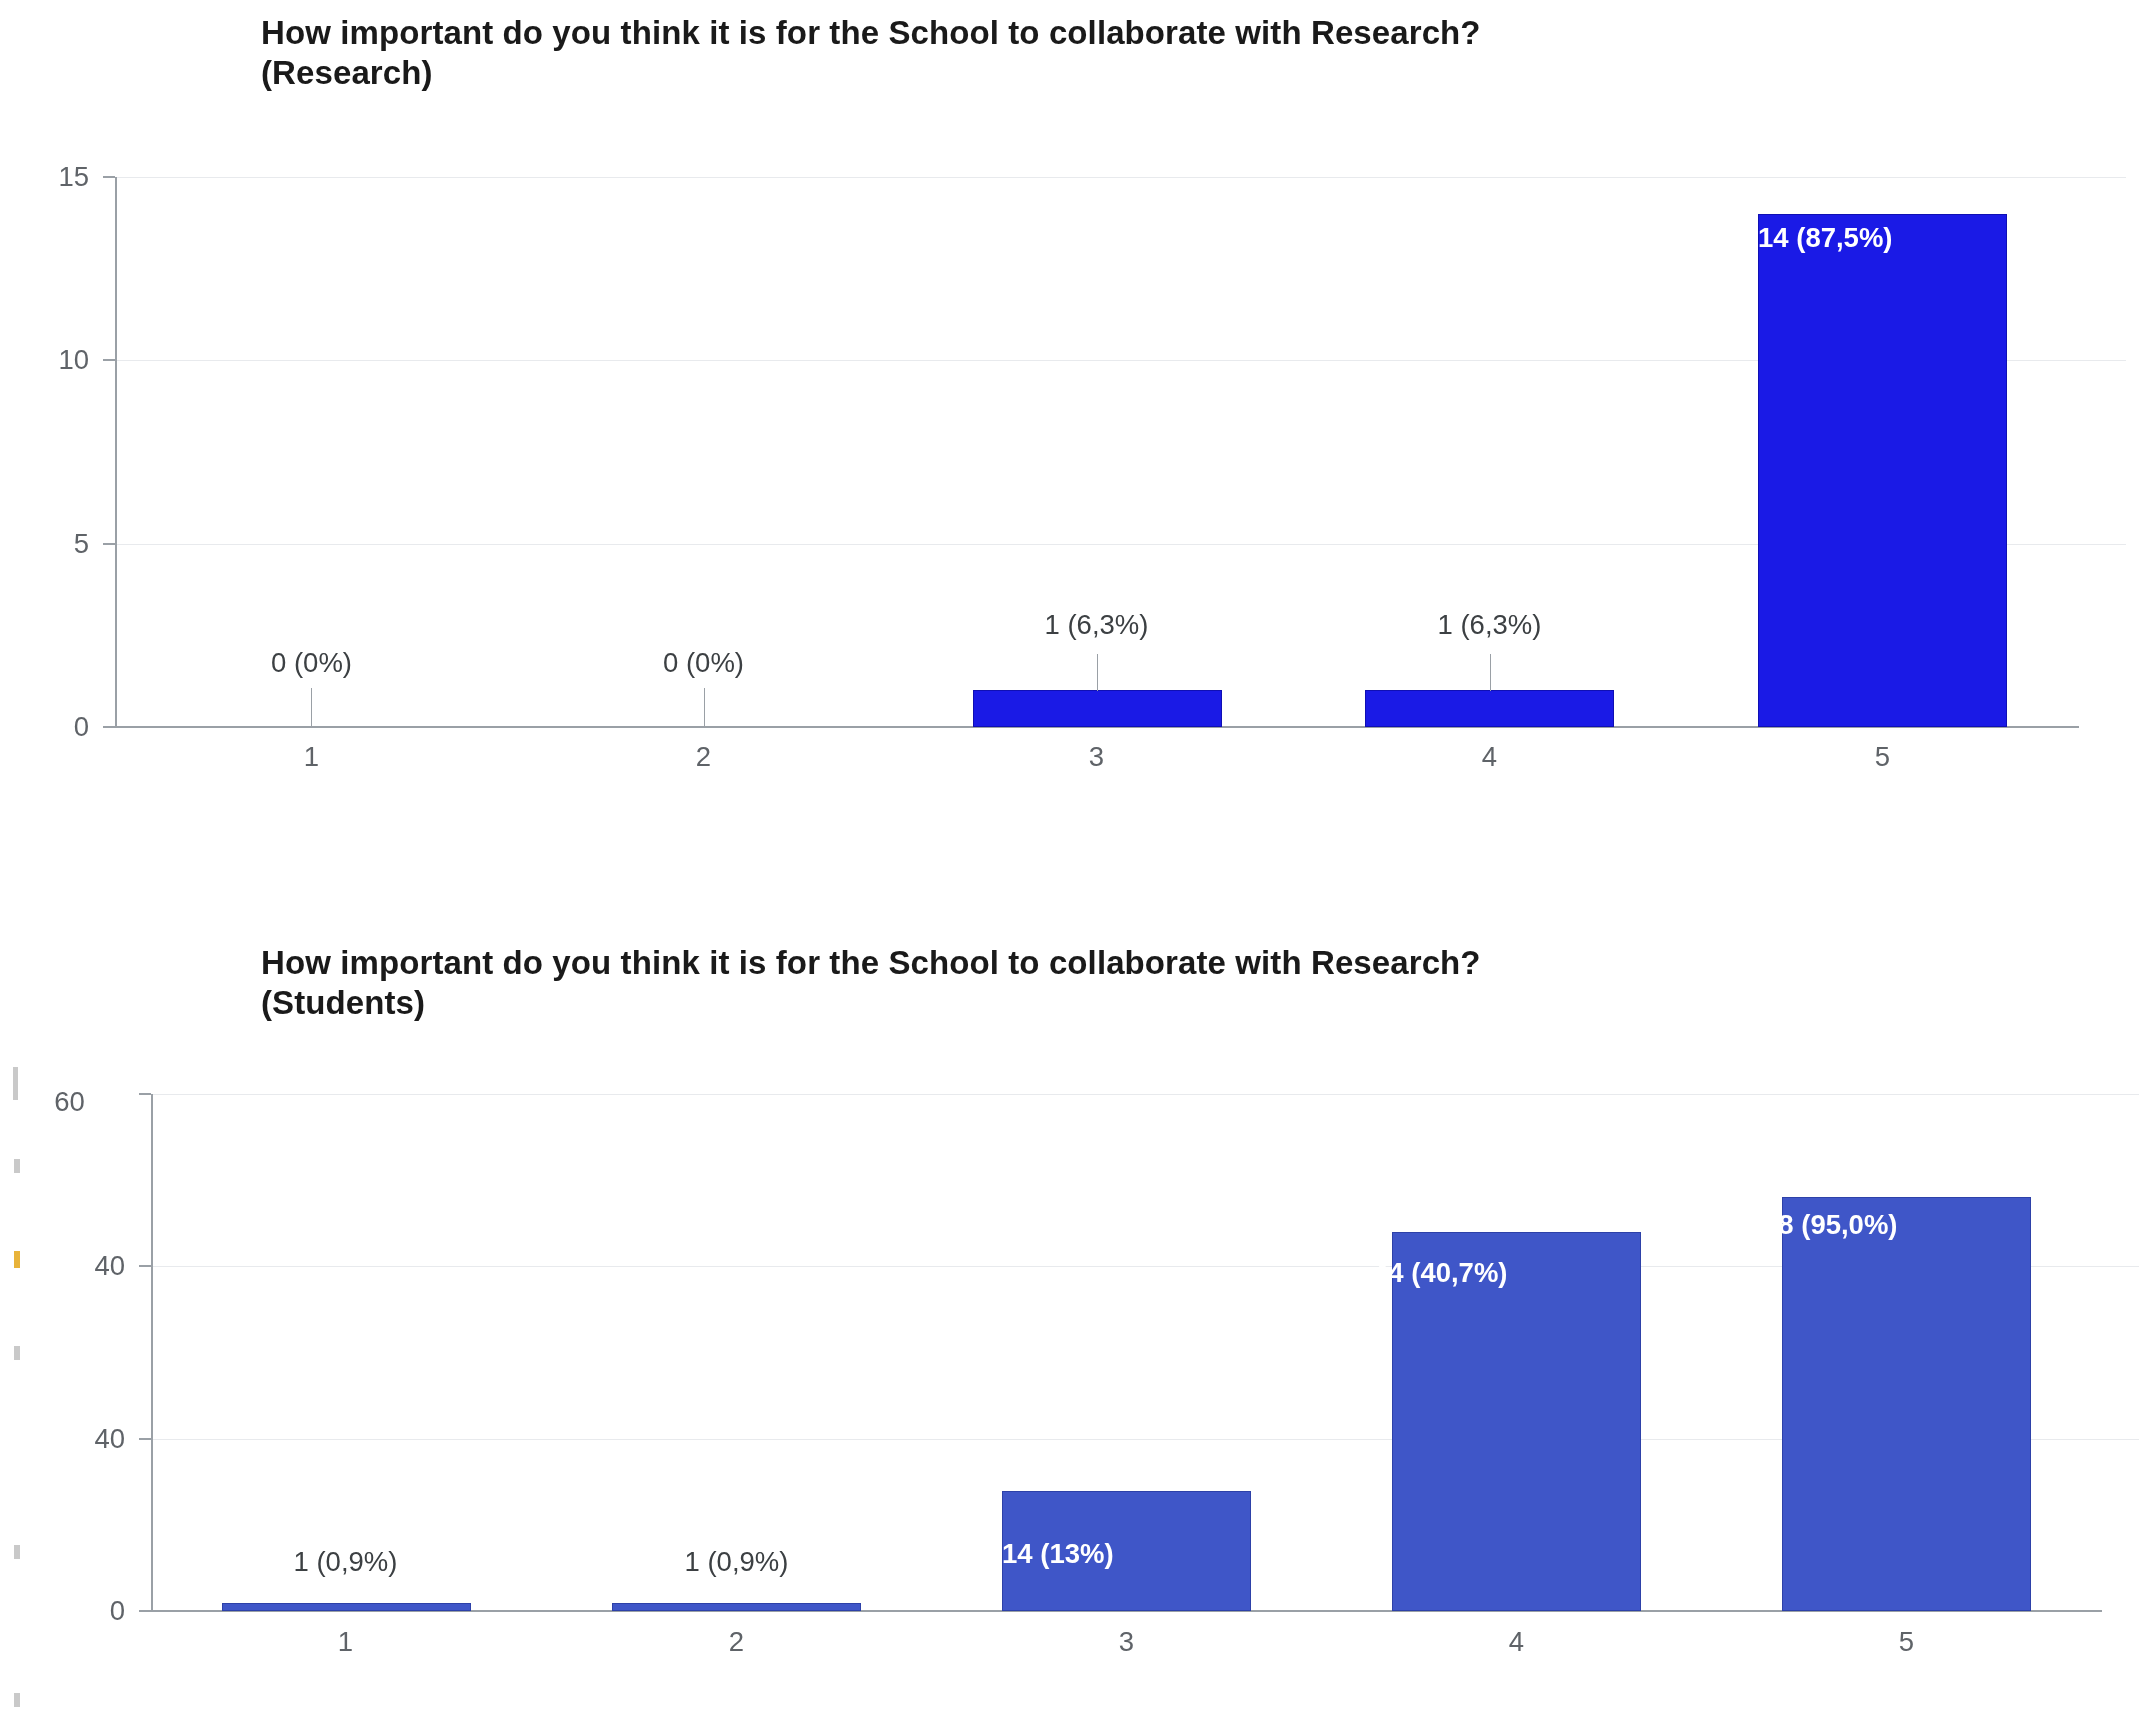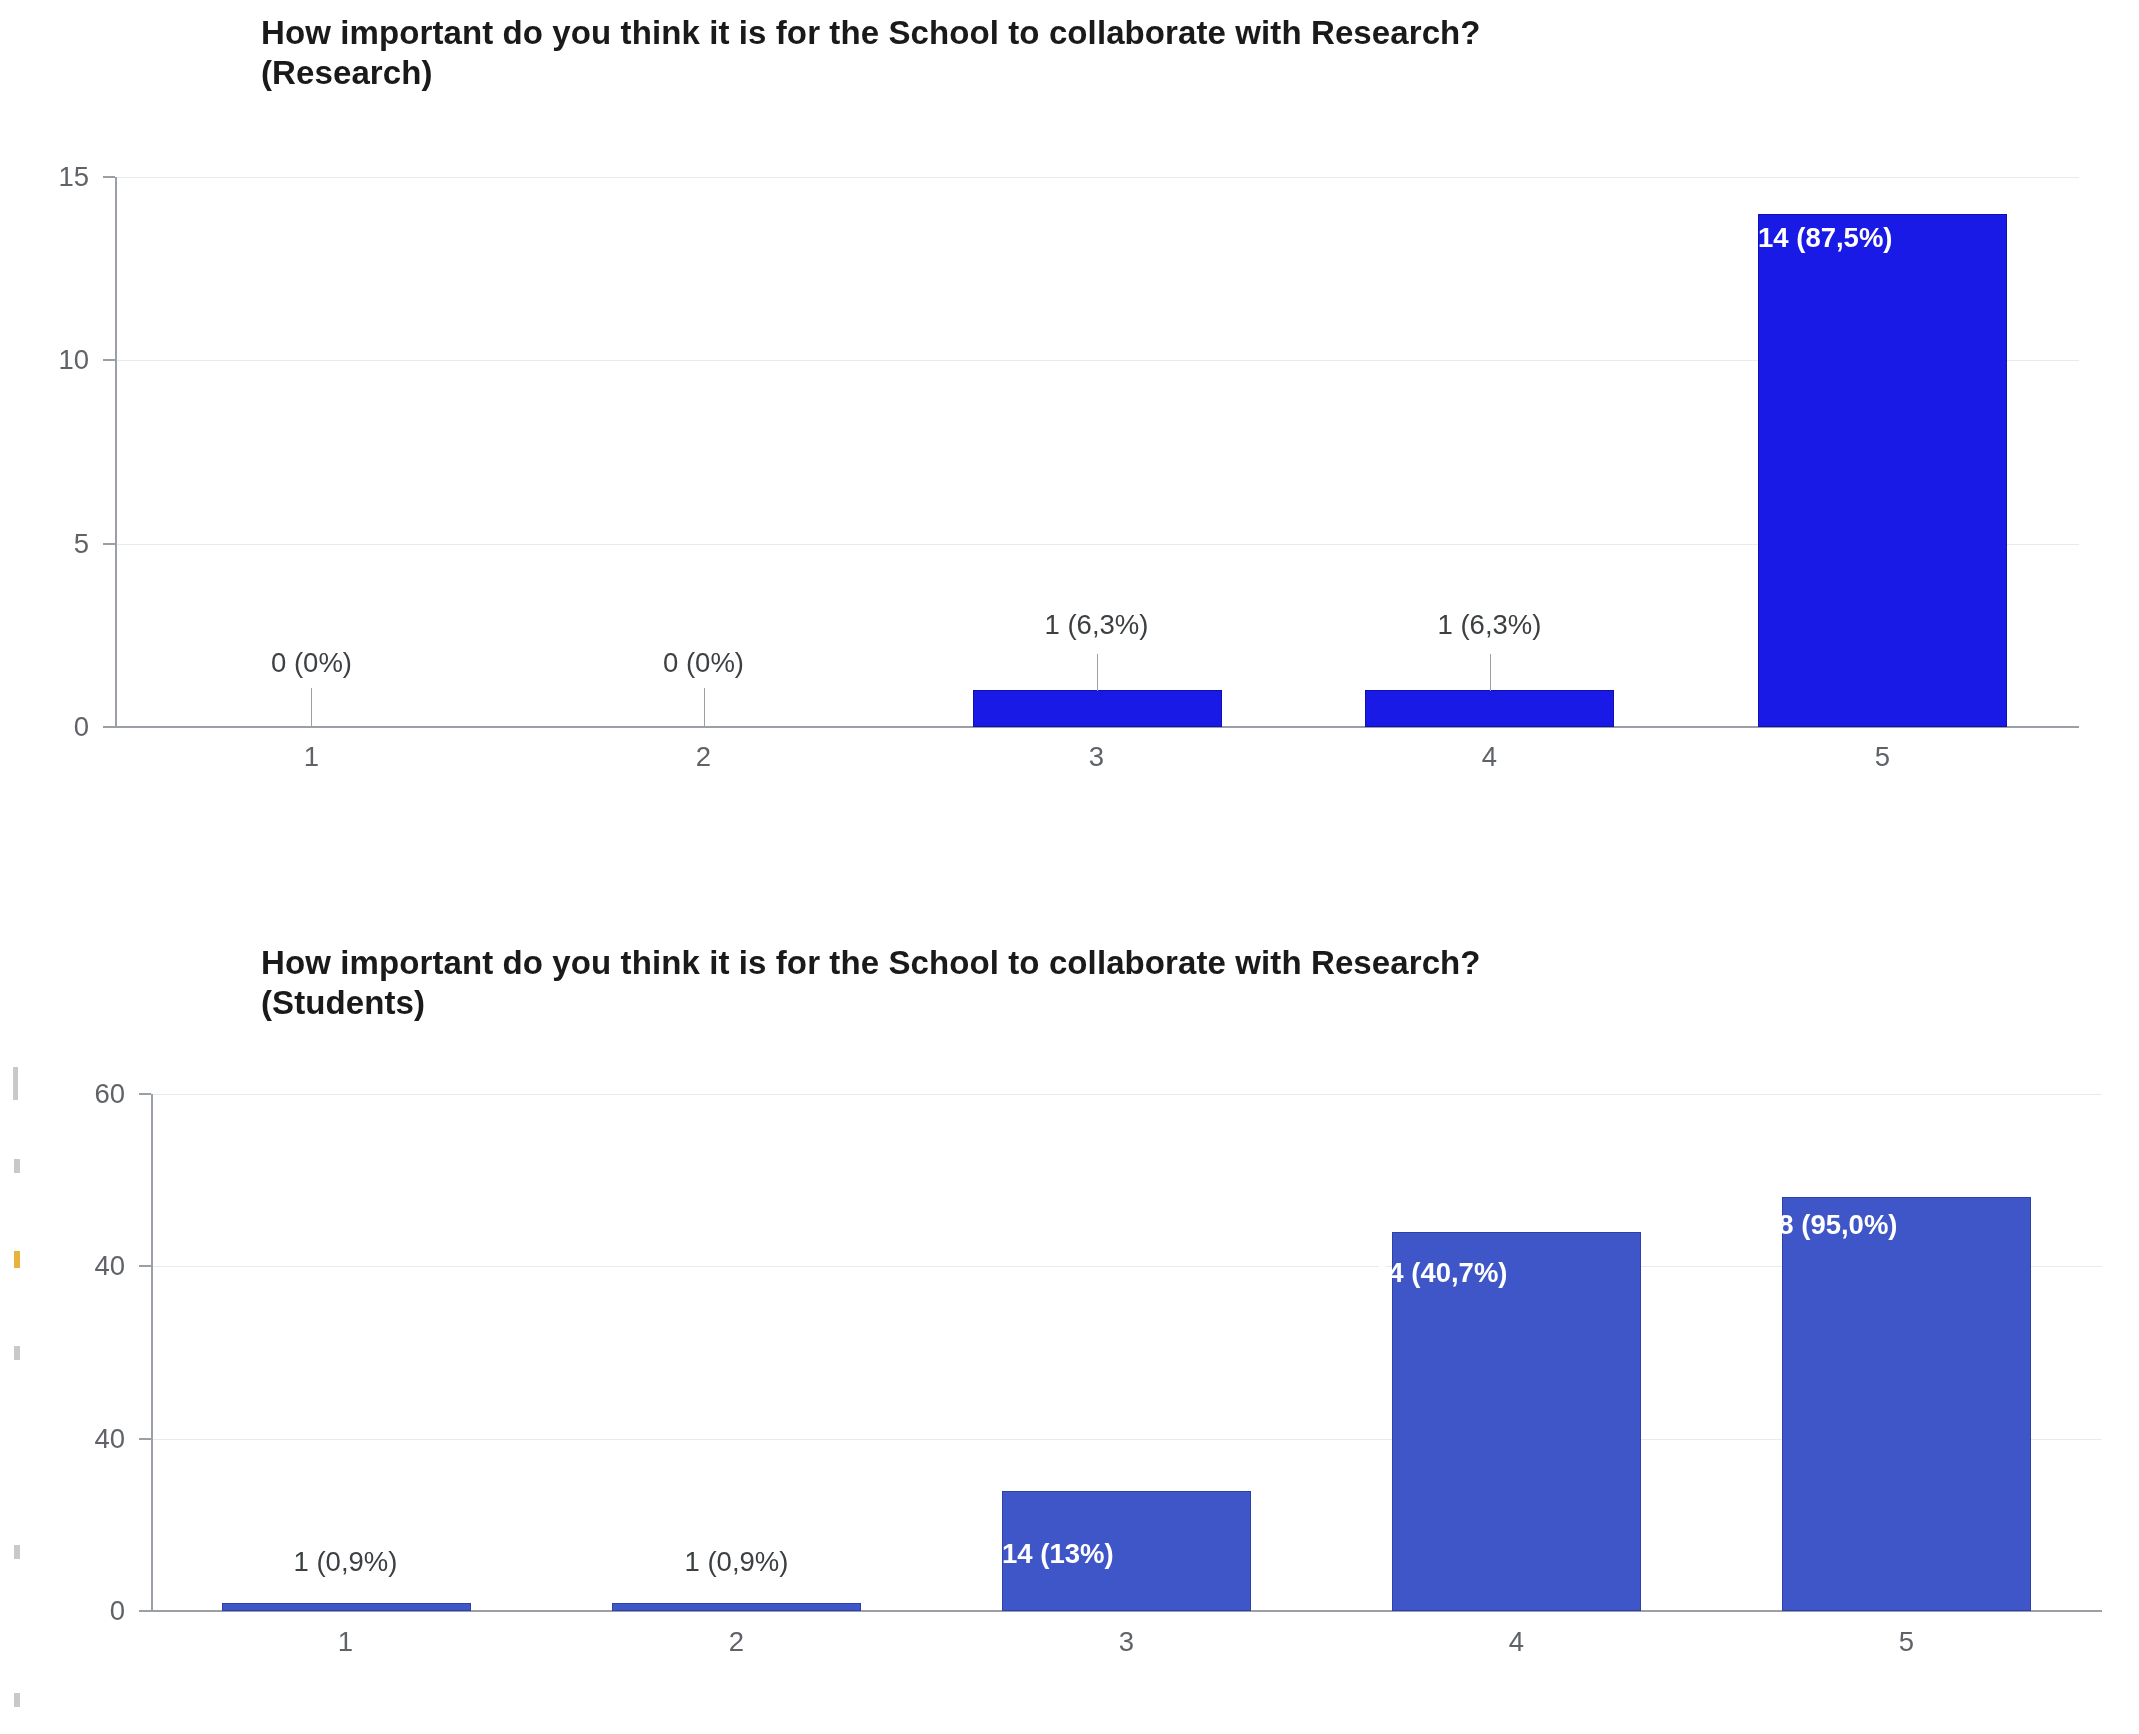--- a/index.html
+++ b/index.html
@@ -38,20 +38,21 @@
     line-height: 1.22;
     font-weight: 700;
     color: #1a1a1a;
     letter-spacing: 0.1px;
     white-space: pre-line;
   }
 
   .plot {
     position: absolute;
     background: #ffffff;
+    padding-left: 47px;
   }
 
   
   .gridline {
     position: absolute;
     left: 0;
     right: 0;
     height: 1.3px;
     background: #e8eaed;
   }
@@ -211,21 +212,21 @@
       <div class="gridline" style="top:345px;"></div>
 
       <div class="yaxis" style="left:0px;height:517px;"></div>
       <div class="baseline" style="top:516px;width:1951px;"></div>
 
       <div class="ytick-mark" style="left:-11.8px;top:0px;"></div>
       <div class="ytick-mark" style="left:-11.8px;top:172px;"></div>
       <div class="ytick-mark" style="left:-11.8px;top:345px;"></div>
       <div class="ytick-mark" style="left:-11.8px;top:517px;"></div>
 
-      <div class="ytick-label" style="left:-137px;top:0px;width:111px;">60</div>
+      <div class="ytick-label" style="left:-137px;top:8px;width:111px;text-align:center;">60</div>
       <div class="ytick-label" style="left:-137px;top:172px;width:111px;">40</div>
       <div class="ytick-label" style="left:-137px;top:345px;width:111px;">40</div>
       <div class="ytick-label" style="left:-137px;top:517px;width:111px;">0</div>
 
       <div class="bar students" style="left:71px;width:249px;height:8.5px;"></div>
       <div class="bar students" style="left:461px;width:249px;height:8.5px;"></div>
 
       <div class="bar students" style="left:851px;width:249px;height:120px;"></div>
 
       <div class="bar students" style="left:1241px;width:249px;height:379px;"></div>

